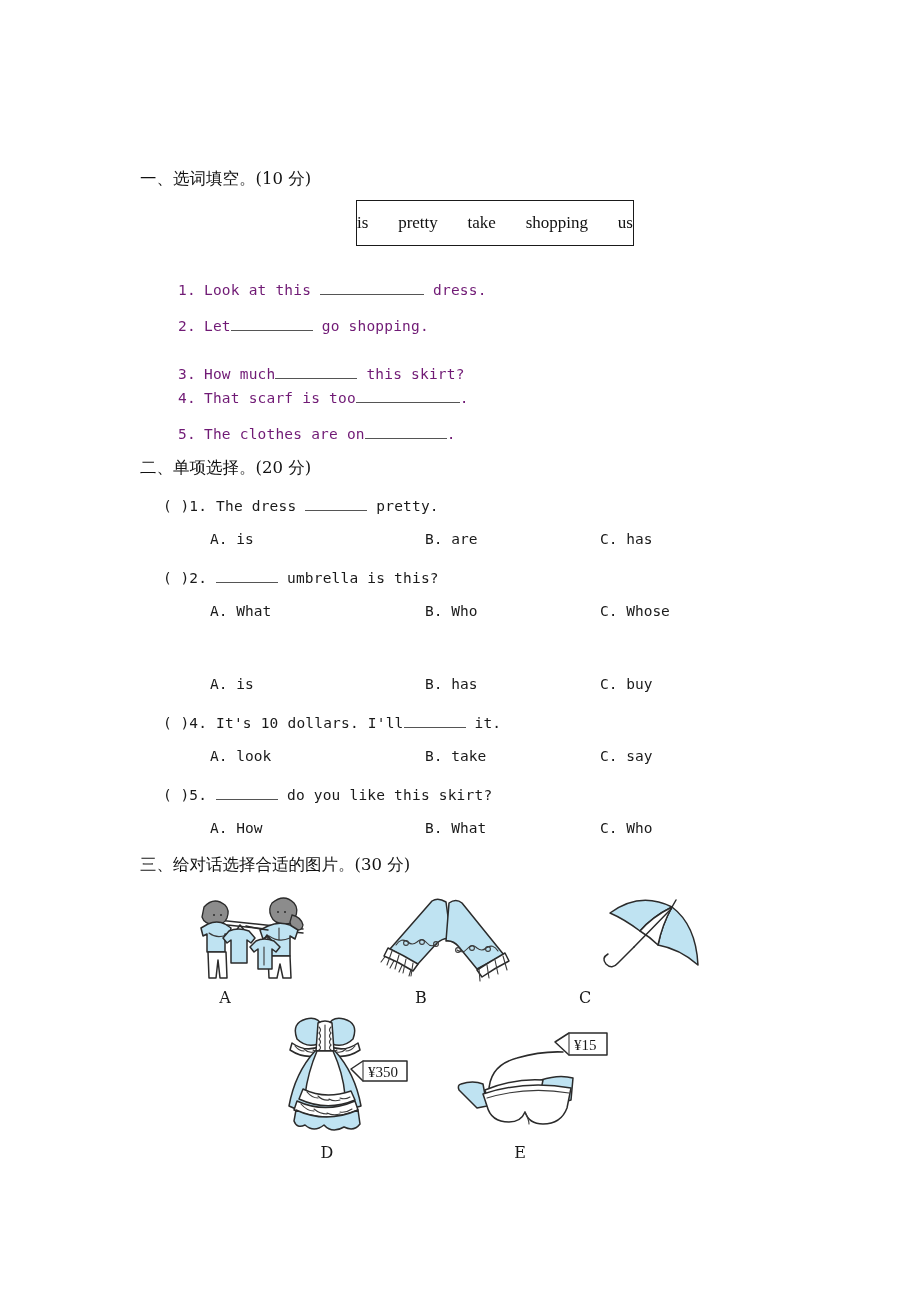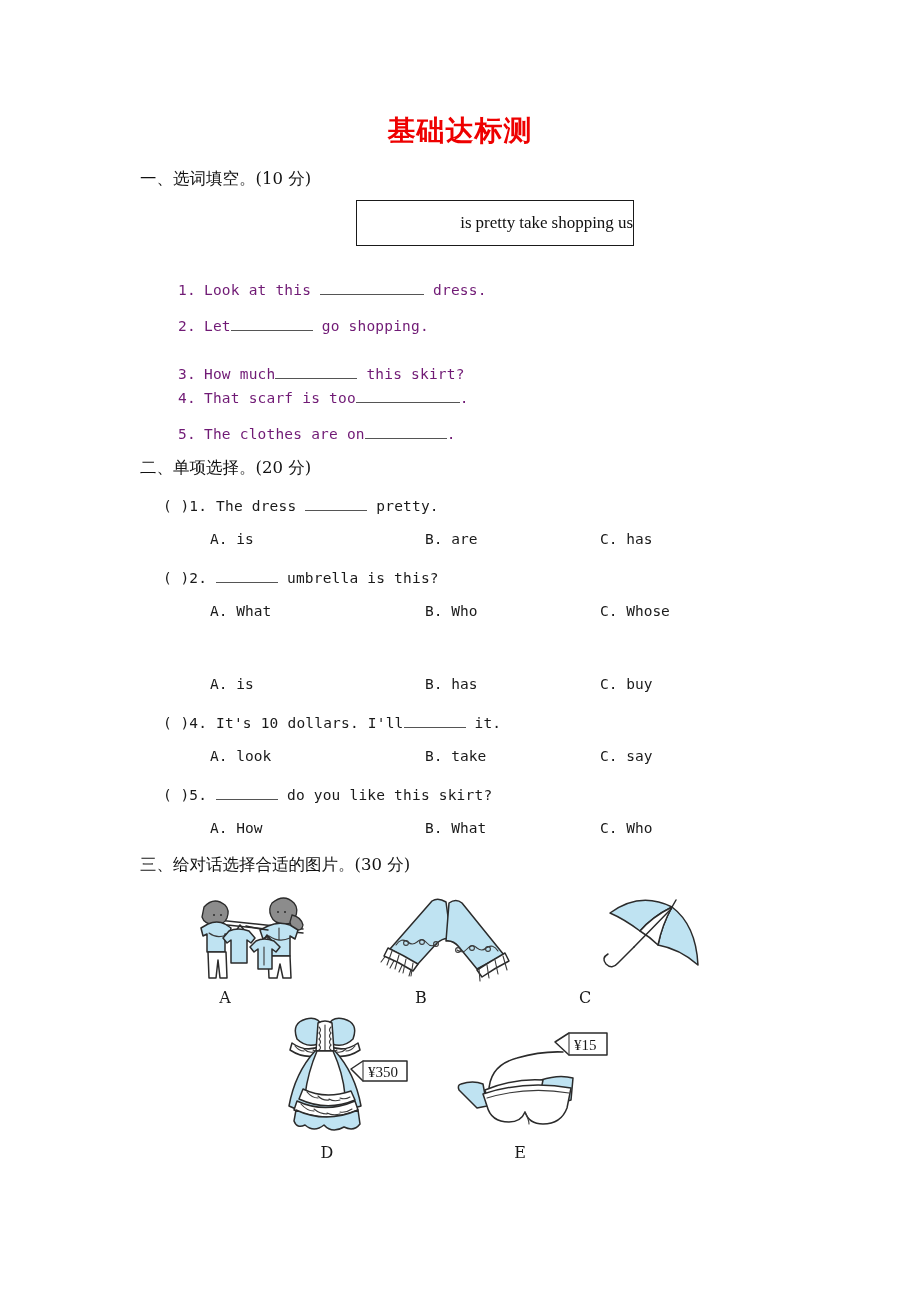--- a/index.html
+++ b/index.html
@@ -70,22 +70,22 @@
   .wordbank {
     position: absolute;
     left: 356px;
     top: 200px;
     width: 278px;
     height: 46px;
     border: 1.4px solid #1a1a1a;
     box-sizing: border-box;
     display: flex;
     align-items: center;
-    justify-content: flex-end;
-    gap: 4px;
+    justify-content: space-between;
+    gap: 17px;
     font-family: "Liberation Serif", "DejaVu Serif", serif;
     font-size: 17px;
     color: #111;
   }
 
   
   .mc-q {
     position: absolute;
     left: 163px;
     font-family: "DejaVu Sans Mono", "Liberation Mono", monospace;
@@ -131,21 +131,20 @@
     font-family: "Liberation Serif", "DejaVu Serif", serif;
     font-size: 15px;
     fill: #1a1a1a;
   }
 </style>
 </head>
 <body>
 
 <div class="page">
 
-  <div class="doc-title">基础达标测</div>
 
   <div class="sec-head" style="top:168px;">一、选词填空。(10 分)</div>
 
   <div class="wordbank">
     <span>is</span>
     <span>pretty</span>
     <span>take</span>
     <span>shopping</span>
     <span>us</span>
   </div>

